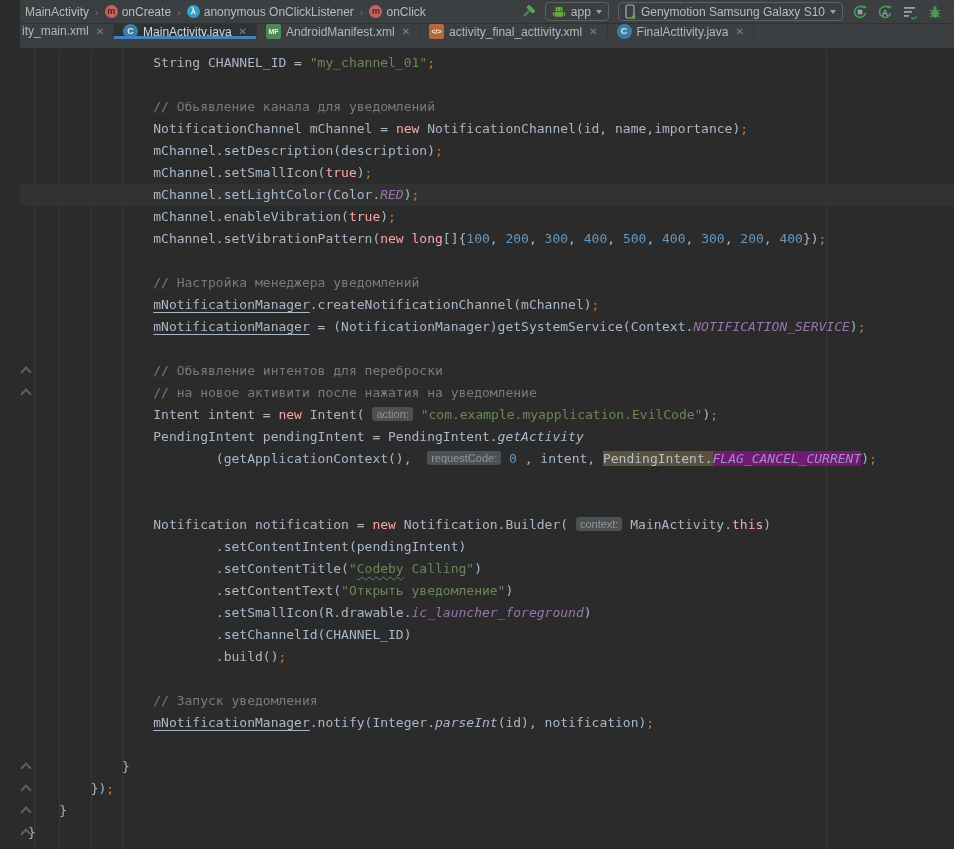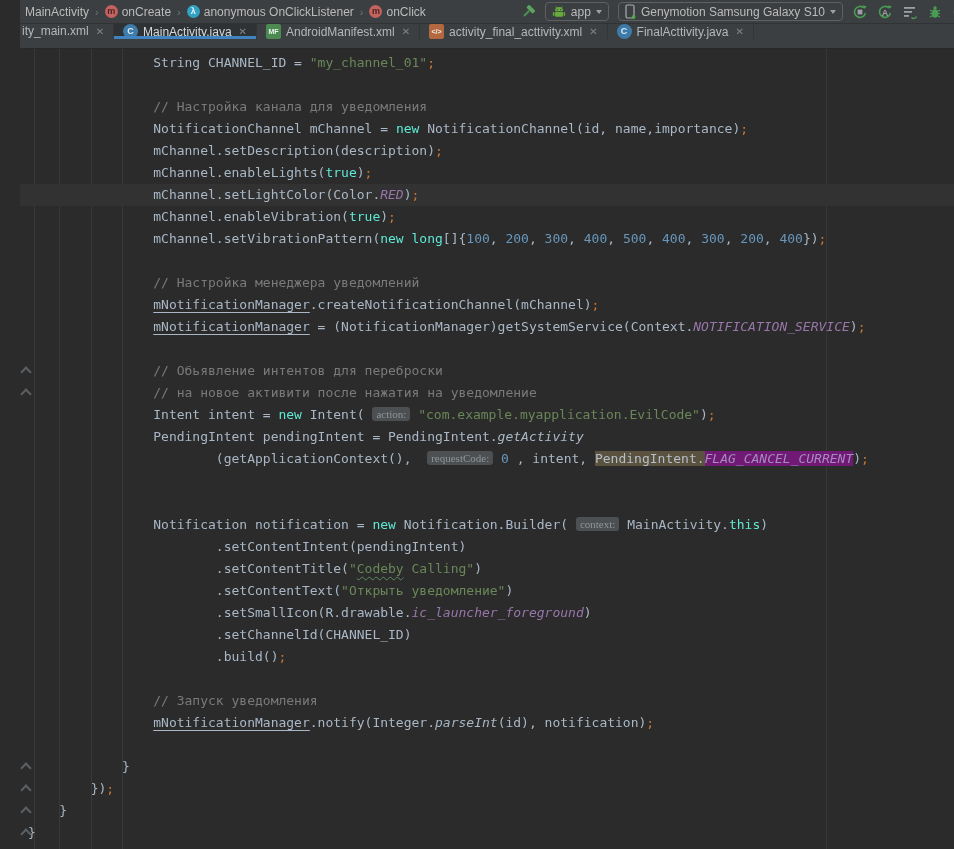--- a/index.html
+++ b/index.html
@@ -42,34 +42,34 @@
   .editor{position:relative;height:802px;background:#2B2B2B;overflow:hidden;
           font-family:"DejaVu Sans Mono",monospace;font-size:13px;line-height:22px;color:#A9B7C6;}
   .guide{position:absolute;top:0;bottom:0;width:1px;background:#383838;}
   .code{position:absolute;left:0;right:0;top:3px;}
   .line{height:22px;white-space:pre;padding-left:8px;}
   .line.cur{background:#323232;}
   .fold{position:absolute;left:2px;width:6px;height:6px;border-left:2px solid #5A6063;
         border-top:2px solid #5A6063;transform:rotate(45deg);cursor:pointer;}
 
   .tk-d{color:#A9B7C6;}
-  .tk-k{color:#5eead4;}
+  .tk-k{color:#fca5a5;}
   .tk-s{color:#6A8759;}
   .tk-c{color:#7A7A7A;}
   .tk-n{color:#6897BB;}
   .tk-semi{color:#CC7832;}
   .tk-u{color:#A9B7C6;text-decoration:underline;text-underline-offset:3px;}
   .tk-p{color:#9876AA;font-style:italic;}
   .tk-i{color:#A9B7C6;font-style:italic;}
   .tk-typo{color:#6A8759;text-decoration:underline wavy #5C8A5E;text-decoration-thickness:1px;
            text-underline-offset:3px;}
   .tk-hd{color:#B5BFC9;background:#5A523E;}
   .tk-hp{color:#A58BC0;font-style:italic;background:#701a75;}
   .tk-hint{background:#4C5052;color:#909599;border-radius:3px;padding:1px 4px;font-size:11px;
-           line-height:14px;font-family:Liberation Serif, serif;vertical-align:1px;}
+           line-height:14px;font-family:Liberation Sans, sans-serif;vertical-align:1px;}
 </style>
 </head>
 <body>
 
 <div class="screen">
 
   <div class="navbar">
     <div class="crumbs" id="crumbs">
         <span class="crumb">
           <span>MainActivity</span>
@@ -202,24 +202,24 @@
 
   <div class="editor" id="editor">
     <div class="guide" style="left:14px;"></div>
     <div class="guide" style="left:39px;"></div>
     <div class="guide" style="left:71px;"></div>
     <div class="guide" style="left:102px;"></div>
     <div class="guide" style="left:806px;background:#373737;"></div>
     <div class="code" id="code">
         <div class="line"><span class="tk-d">                </span><span class="tk-d">String CHANNEL_ID = </span><span class="tk-s">"my_channel_01"</span><span class="tk-semi">;</span></div>
         <div class="line"></div>
-        <div class="line"><span class="tk-d">                </span><span class="tk-c">// Настройка канала для уведомления</span></div>
+        <div class="line"><span class="tk-d">                </span><span class="tk-c">// Обьявление канала для уведомлений</span></div>
         <div class="line"><span class="tk-d">                </span><span class="tk-d">NotificationChannel mChannel = </span><span class="tk-k">new</span><span class="tk-d"> NotificationChannel(id, name,importance)</span><span class="tk-semi">;</span></div>
         <div class="line"><span class="tk-d">                </span><span class="tk-d">mChannel.setDescription(description)</span><span class="tk-semi">;</span></div>
-        <div class="line"><span class="tk-d">                </span><span class="tk-d">mChannel.enableLights(</span><span class="tk-k">true</span><span class="tk-d">)</span><span class="tk-semi">;</span></div>
+        <div class="line"><span class="tk-d">                </span><span class="tk-d">mChannel.setSmallIcon(</span><span class="tk-k">true</span><span class="tk-d">)</span><span class="tk-semi">;</span></div>
         <div class="line cur"><span class="tk-d">                </span><span class="tk-d">mChannel.setLightColor(Color.</span><span class="tk-p">RED</span><span class="tk-d">)</span><span class="tk-semi">;</span></div>
         <div class="line"><span class="tk-d">                </span><span class="tk-d">mChannel.enableVibration(</span><span class="tk-k">true</span><span class="tk-d">)</span><span class="tk-semi">;</span></div>
         <div class="line"><span class="tk-d">                </span><span class="tk-d">mChannel.setVibrationPattern(</span><span class="tk-k">new</span><span class="tk-d"> </span><span class="tk-k">long</span><span class="tk-d">[]{</span><span class="tk-n">100</span><span class="tk-d">, </span><span class="tk-n">200</span><span class="tk-d">, </span><span class="tk-n">300</span><span class="tk-d">, </span><span class="tk-n">400</span><span class="tk-d">, </span><span class="tk-n">500</span><span class="tk-d">, </span><span class="tk-n">400</span><span class="tk-d">, </span><span class="tk-n">300</span><span class="tk-d">, </span><span class="tk-n">200</span><span class="tk-d">, </span><span class="tk-n">400</span><span class="tk-d">})</span><span class="tk-semi">;</span></div>
         <div class="line"></div>
         <div class="line"><span class="tk-d">                </span><span class="tk-c">// Настройка менеджера уведомлений</span></div>
         <div class="line"><span class="tk-d">                </span><span class="tk-u">mNotificationManager</span><span class="tk-d">.createNotificationChannel(mChannel)</span><span class="tk-semi">;</span></div>
         <div class="line"><span class="tk-d">                </span><span class="tk-u">mNotificationManager</span><span class="tk-d"> = (NotificationManager)getSystemService(Context.</span><span class="tk-p">NOTIFICATION_SERVICE</span><span class="tk-d">)</span><span class="tk-semi">;</span></div>
         <div class="line"></div>
         <div class="line"><span class="tk-d">                </span><span class="tk-c">// Обьявление интентов для переброски</span></div>
         <div class="line"><span class="tk-d">                </span><span class="tk-c">// на новое активити после нажатия на уведомление</span></div>

